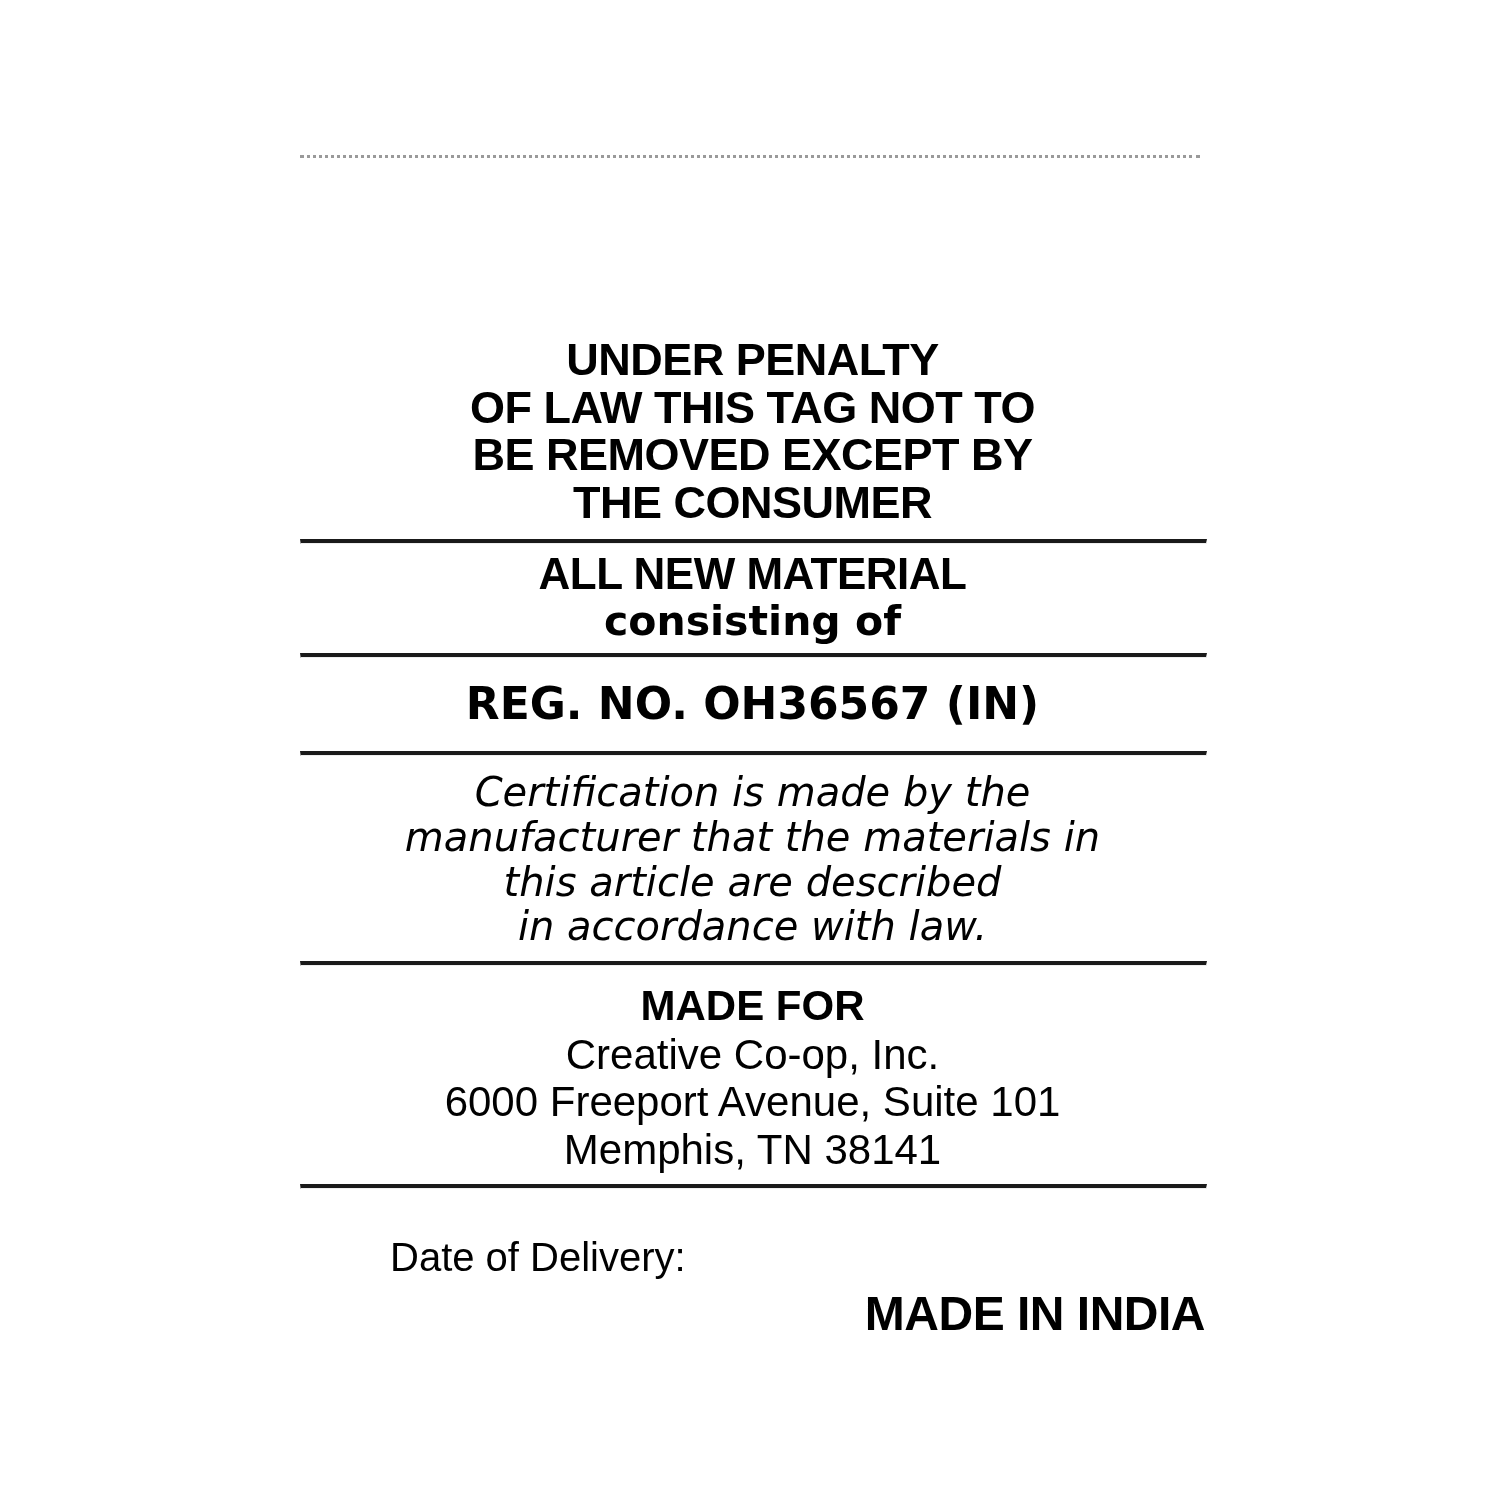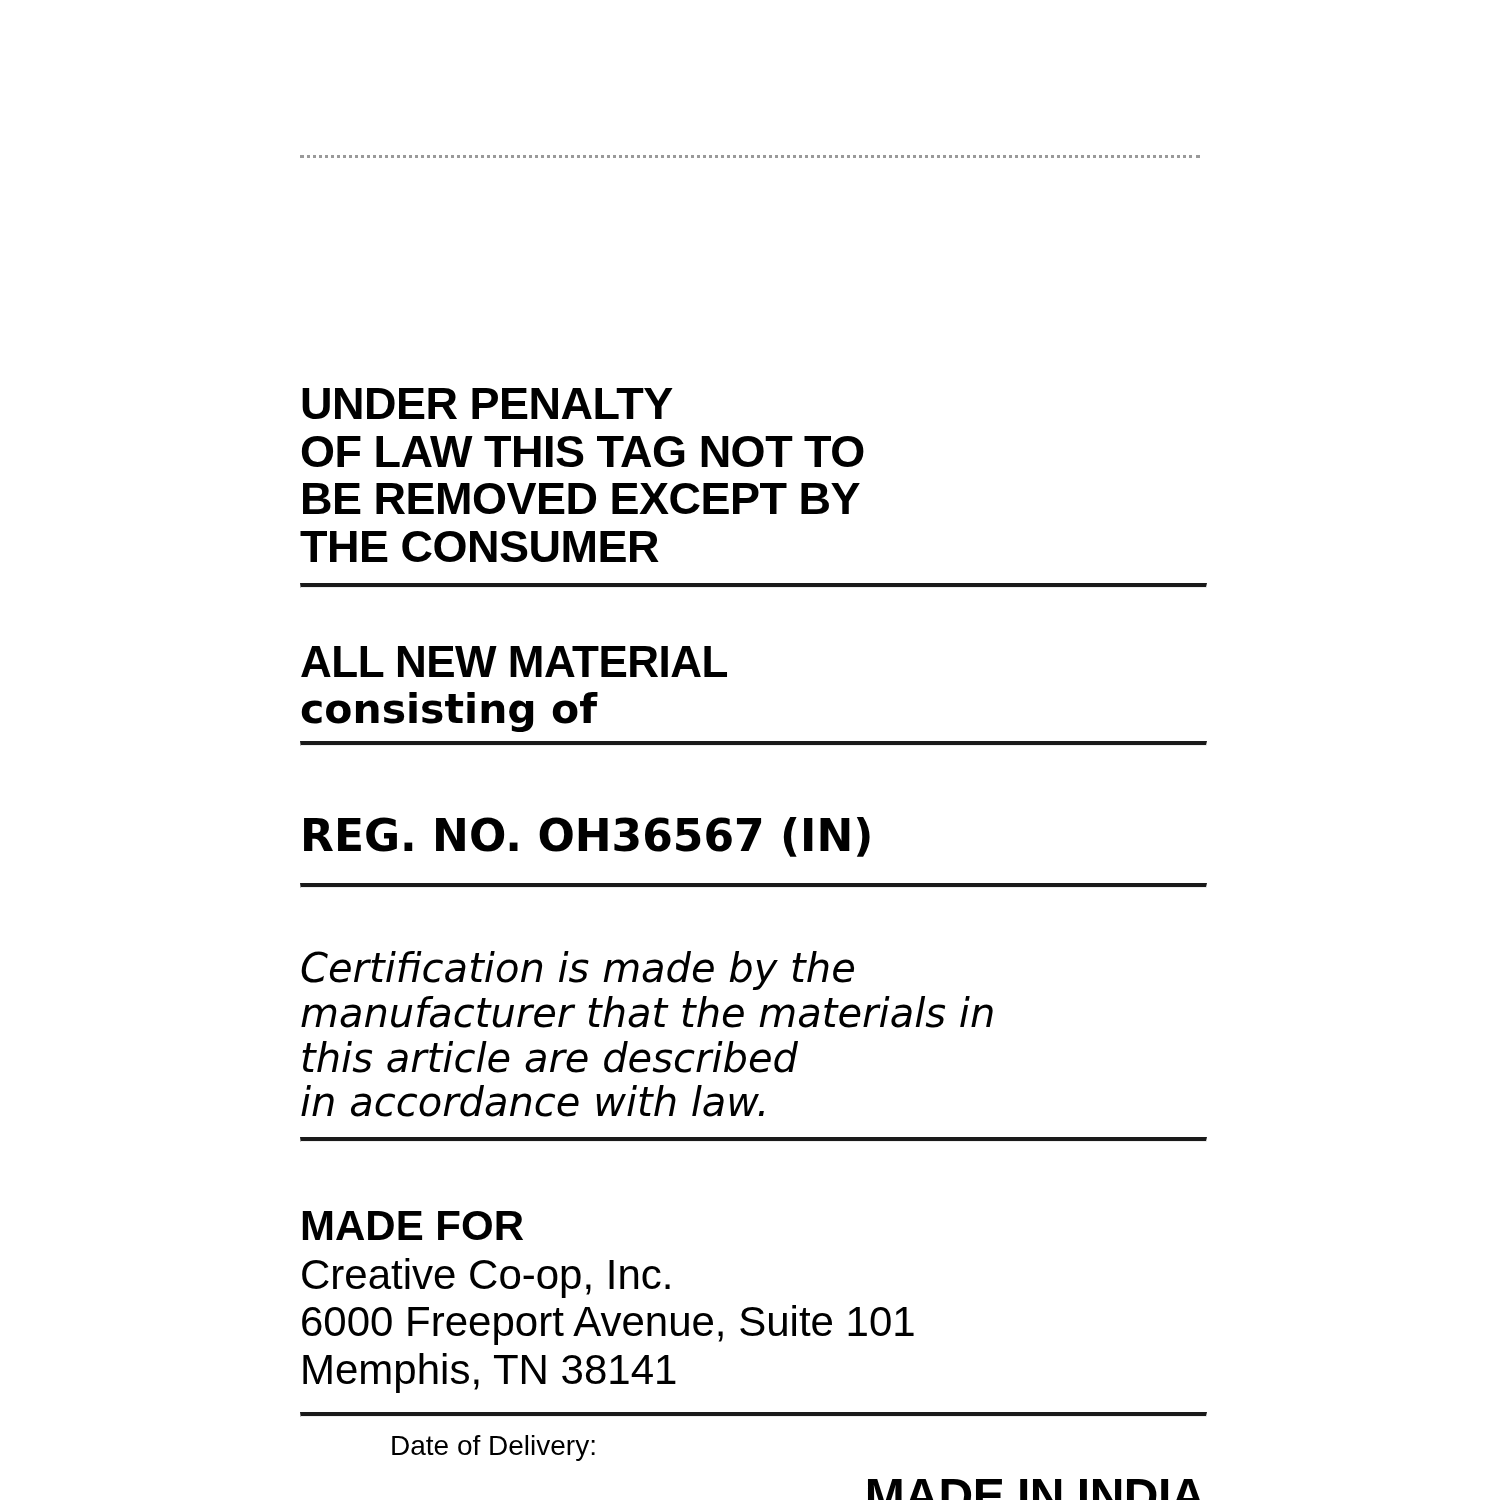--- a/index.html
+++ b/index.html
@@ -39,22 +39,22 @@
     width: 905px;
   }
 
   .rule {
     border-top: 4px solid #1a1a1a;
     margin: 0;
     width: 100%;
   }
 
   .block {
+    text-align: center;
     padding: 6px 0 8px 0;
-    margin-top: 44px;
   }
 
   .penalty {
     font-weight: bold;
     font-size: 45px;
     line-height: 1.06;
     letter-spacing: -0.5px;
     padding-bottom: 12px;
   }
   .penalty .ln { display: block; white-space: nowrap; }
@@ -100,28 +100,29 @@
     font-weight: bold;
     font-size: 42px;
     line-height: 1.15;
     padding-top: 10px;
   }
   .madefor-line {
     font-weight: normal;
     font-size: 42px;
     line-height: 1.14;
   }
-  .madefor-block { padding-bottom: 18px; }
+  .madefor-block { padding-bottom: 10px; }
 
   .delivery {
     text-align: left;
     font-weight: normal;
-    font-size: 28px;
+    font-size: 40px;
     line-height: 1.2;
     padding: 12px 0 2px 90px;
+    margin-top: 32px;
   }
 
   .made-in {
     text-align: right;
     font-weight: bold;
     font-size: 48px;
     line-height: 1.2;
     letter-spacing: -0.5px;
     padding: 2px 0 10px 0;
   }

